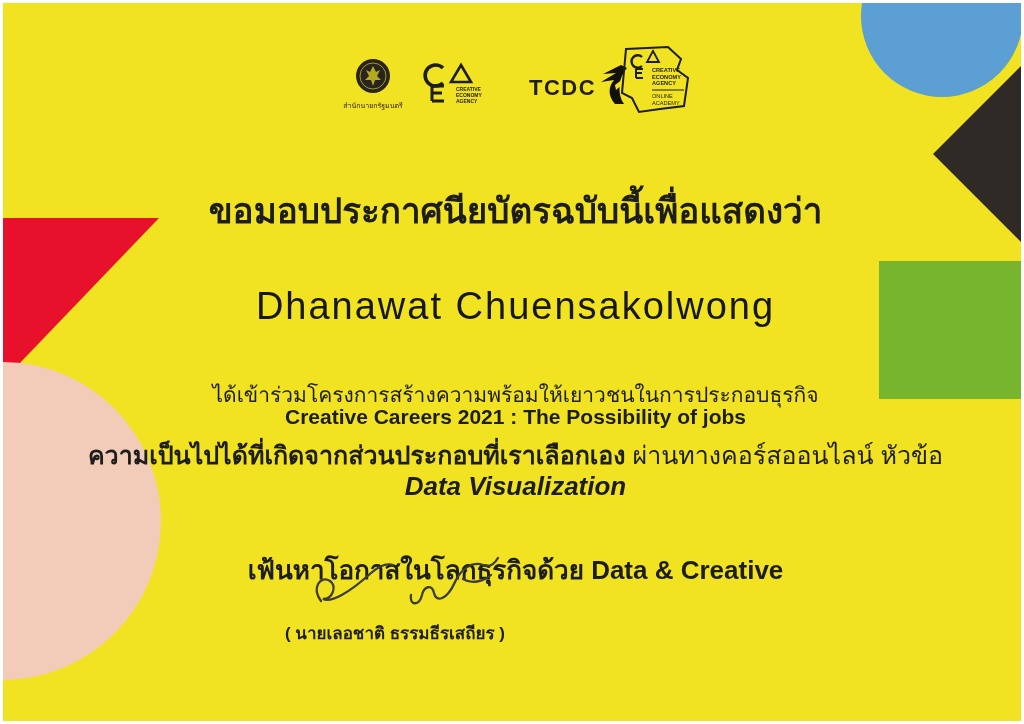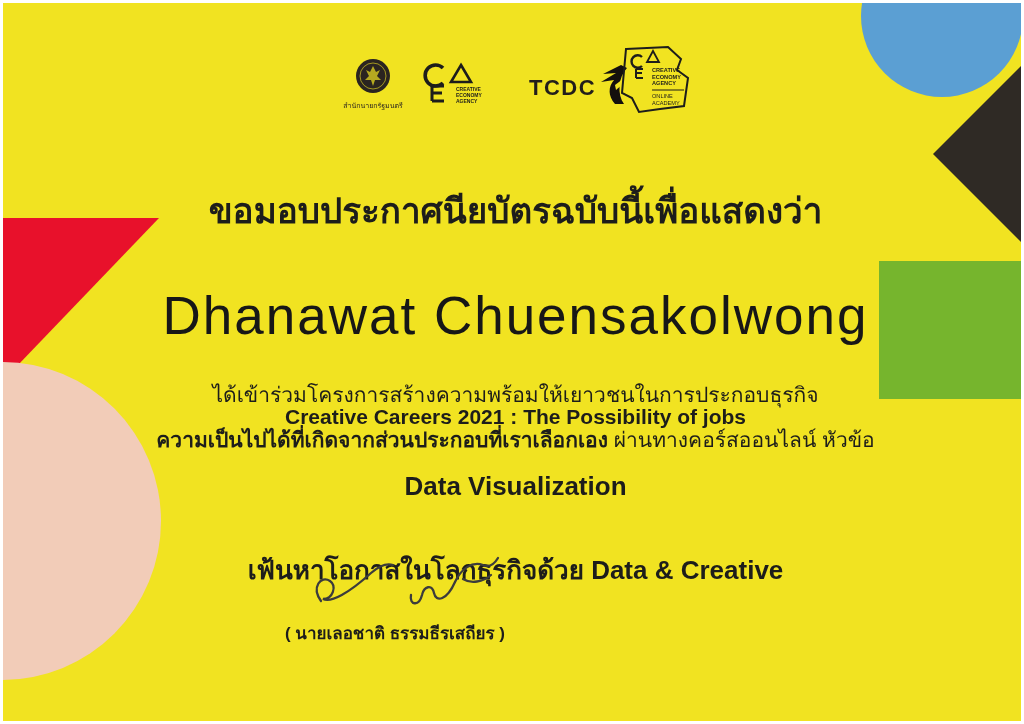--- a/index.html
+++ b/index.html
@@ -24,26 +24,26 @@
   .gov-label { font-size:7px; margin-top:2px; letter-spacing:0; color:#2a2420; }
   .cea-logo { left:419px; top:59px; }
   .tcdc-logo { left:499px; top:62px; display:flex; align-items:center; gap:3px;margin-left:27px; }
   .tcdc-word { font-size:22px; font-weight:600; letter-spacing:1.5px; color:#221e1b; }
   .academy-logo { left:605px; top:40px; }
   .svg-tiny-text { font-family:"Liberation Sans","DejaVu Sans",sans-serif; font-weight:700; }
 
   
   .tblock { position:absolute; left:0; width:100%; text-align:center; color:#1d1d1b;padding-left:7px; }
   .heading { top:180px; font-size:35px; font-weight:800; }
-  .recipient { top:282px; font-size:53px; font-weight:500; letter-spacing:2px; color:#171717; }
+  .recipient { top:282px; font-size:38px; font-weight:500; letter-spacing:2px; color:#171717; }
   .body1 { top:375px; font-size:21px; font-weight:400;text-align:center; }
   .body2 { top:402px; font-size:21px; font-weight:700; }
-  .body3 { top:420px; font-size:21px; font-weight:400; }
+  .body3 { top:432px; font-size:25px; font-weight:400; }
   .body3 b { font-weight:700; }
-  .course-title { top:468px; font-size:26px; font-weight:800; }
+  .course-title { top:468px; font-size:26px; font-weight:800;font-style:italic; }
   .course-subtitle { top:498px; font-size:26px; font-weight:800;margin-top:48px; }
 
   
   .sig-block { position:absolute; top:548px; width:330px; text-align:right; color:#1d1d1b; }
   .sig-left  { left:172px; }
   .sig-right { left:545px; }
   .sig-name  { font-size:17px; font-weight:700; margin-top:6px; }
   .sig-title { font-size:13.5px; font-weight:400; margin-top:7px; }
   .sig-draw  { height:62px; }
 </style>

